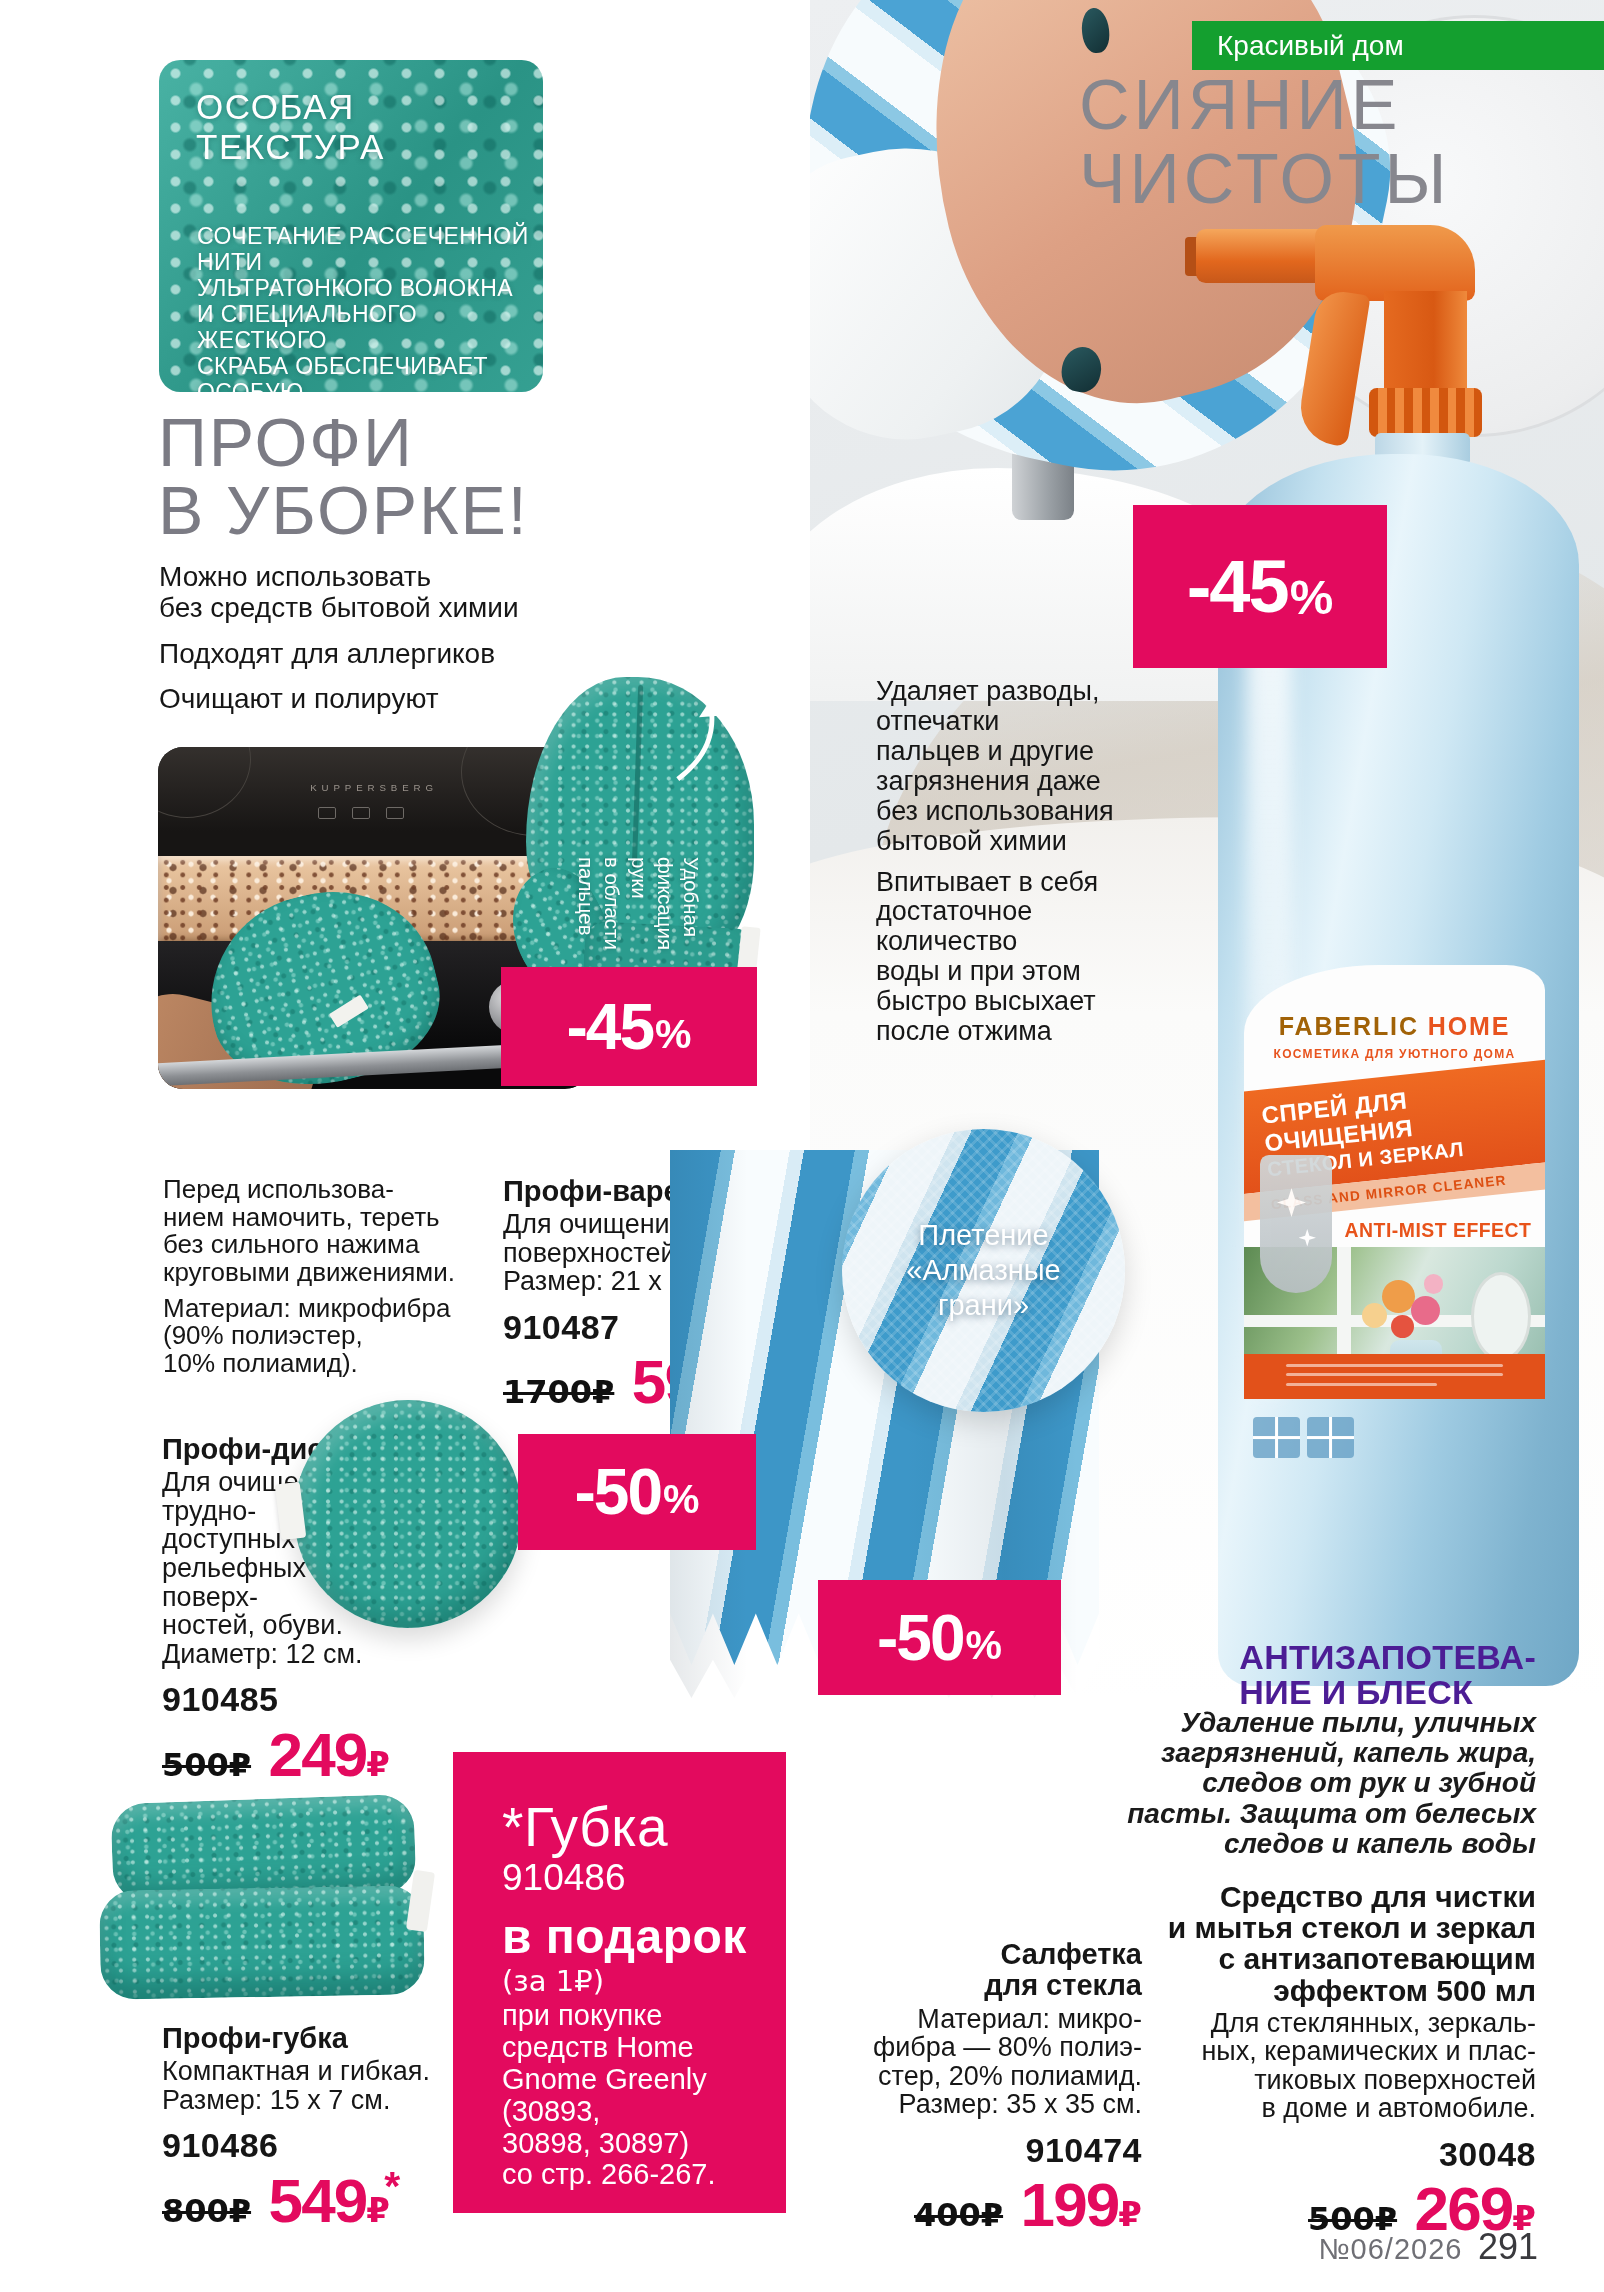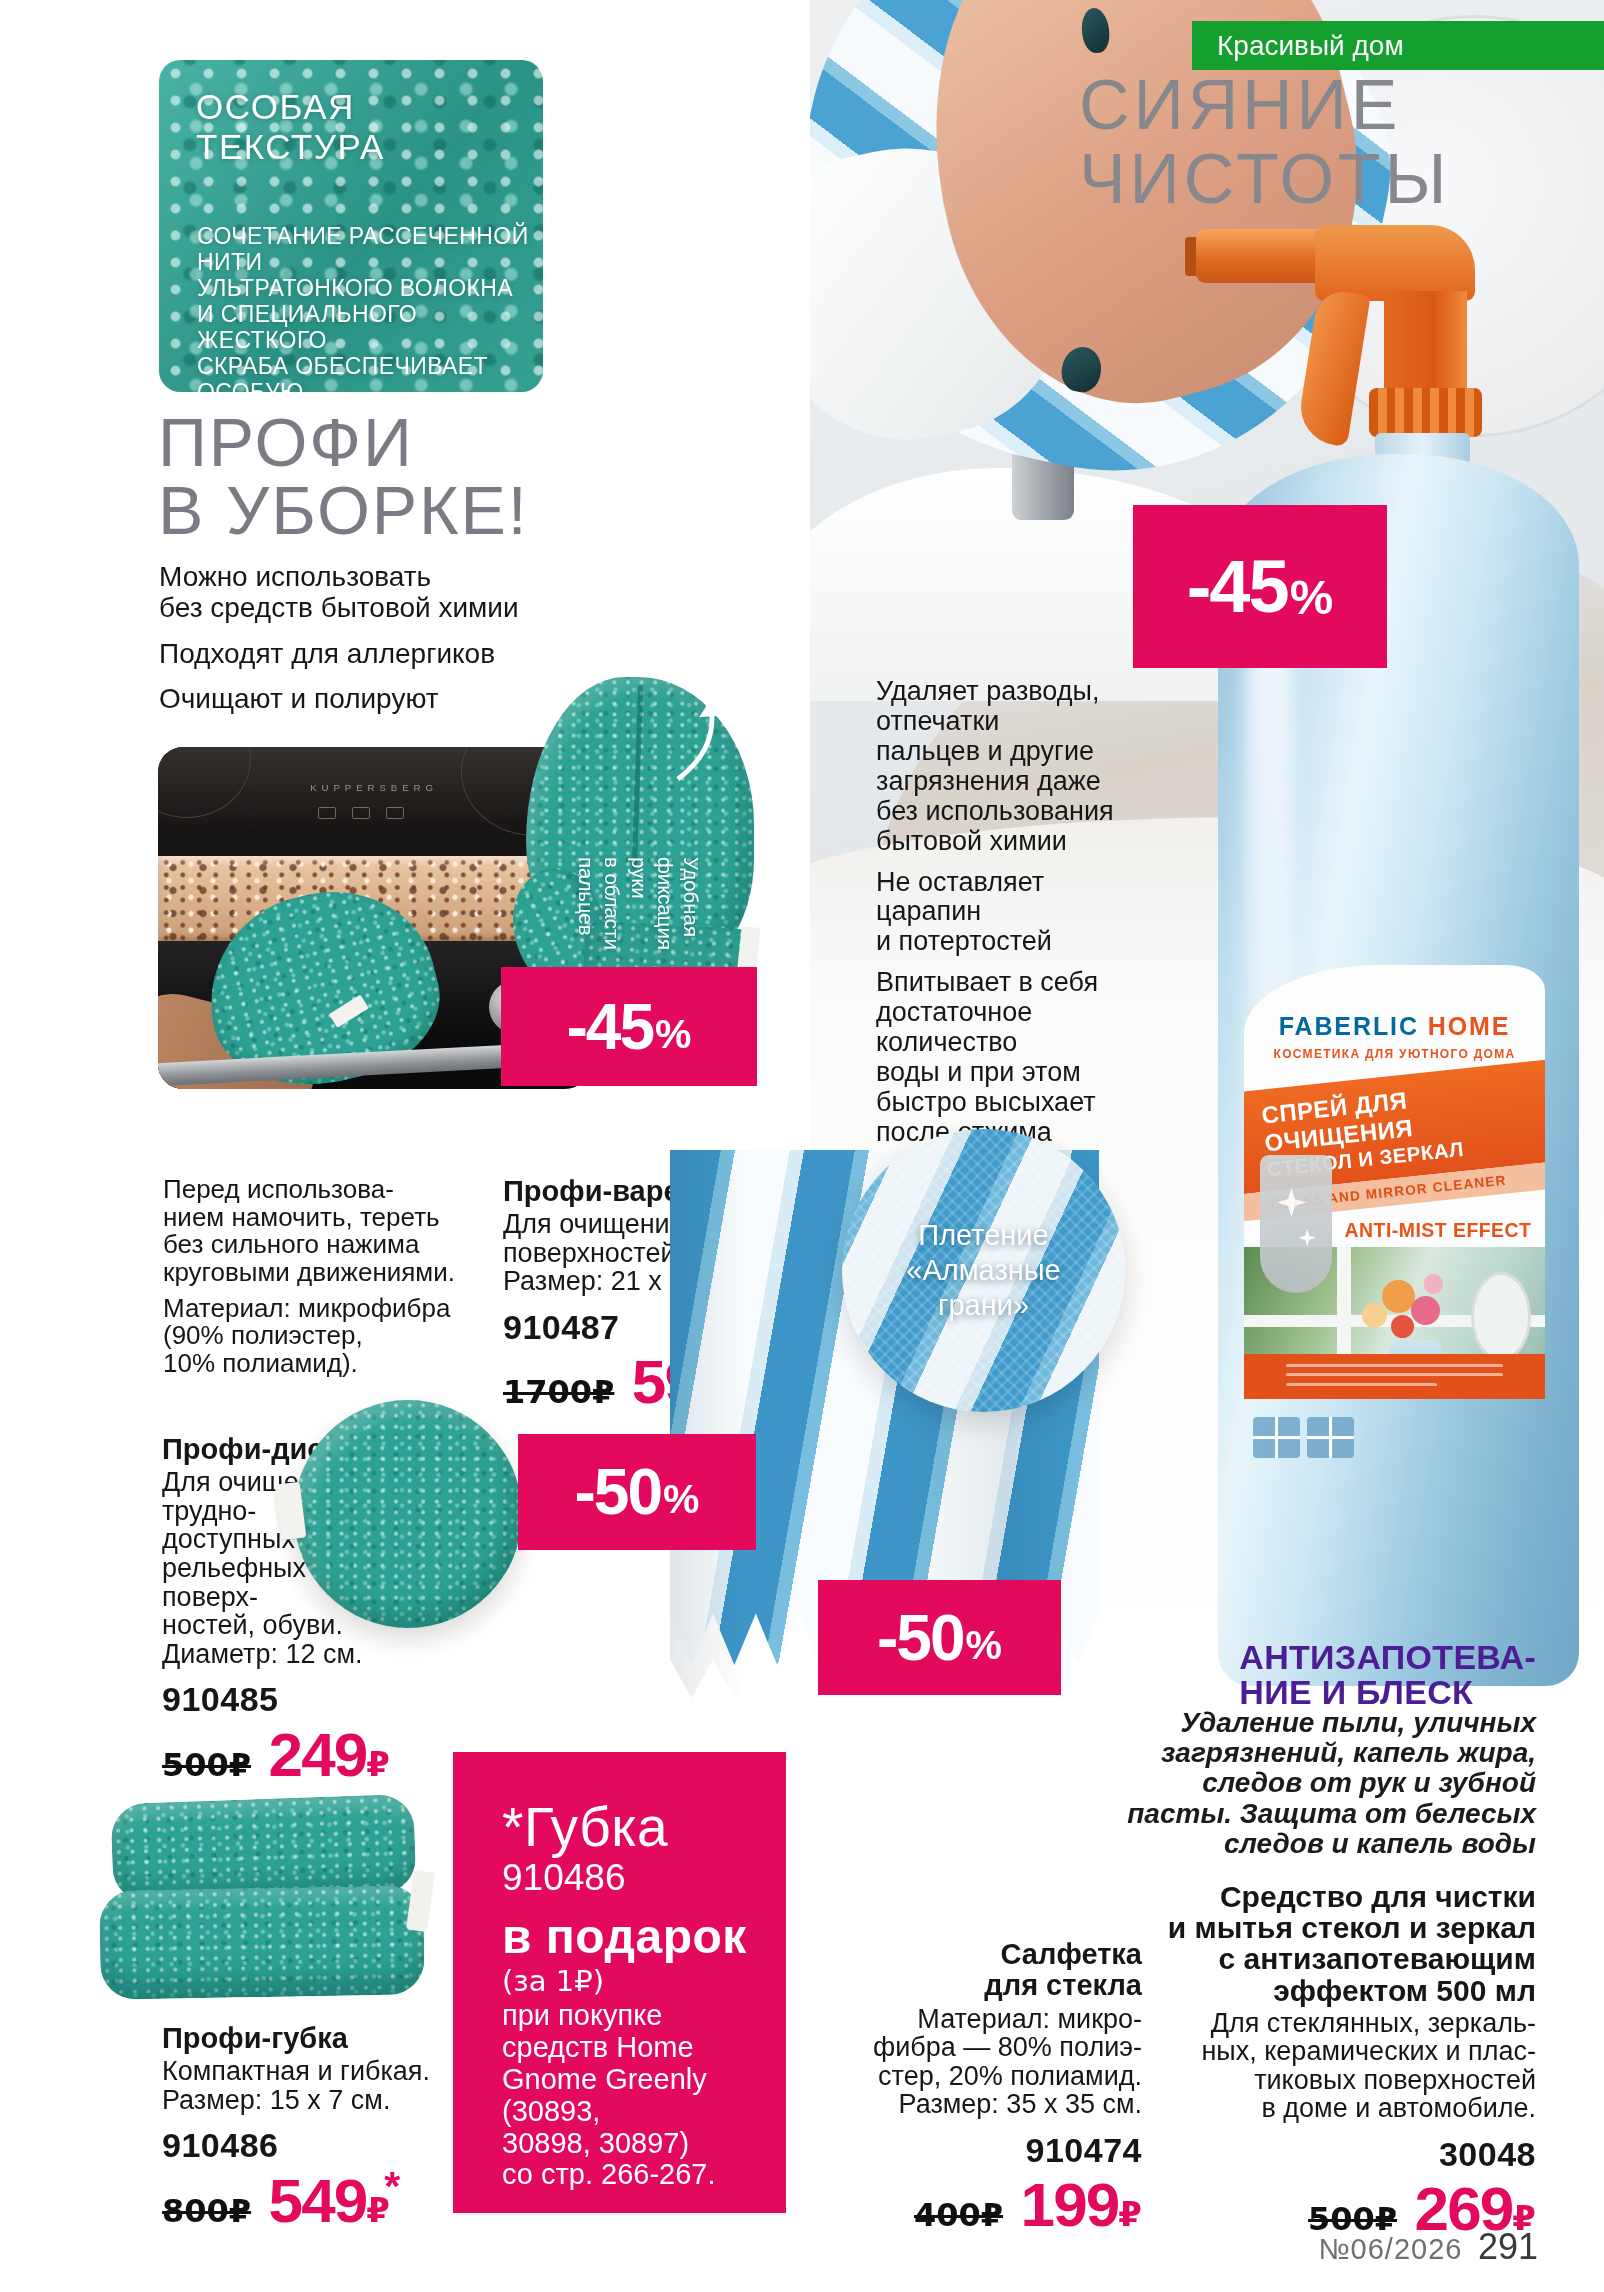--- a/index.html
+++ b/index.html
@@ -193,21 +193,21 @@
   .bot-body{position:absolute;left:408px;top:454px;width:361px;height:1232px;overflow:hidden;
     border-radius:48% 48% 33px 33px/9% 9% 33px 33px;
     background:linear-gradient(100deg,#8fbcd6 0%,#c2e0ef 18%,#e8f5fb 34%,#cfe8f4 48%,#9fcbe2 68%,#7fb3cf 86%,#6fa7c6 100%);}
   .gloss{position:absolute;left:29px;top:97px;width:45px;height:854px;border-radius:39px;
     background:linear-gradient(rgba(255,255,255,.85),rgba(255,255,255,.12));filter:blur(8.7px);}
   .bshadow{position:absolute;left:417px;top:1661px;width:349px;height:27px;
     background:radial-gradient(ellipse,rgba(0,0,0,.12),transparent 70%);}
   .label{position:absolute;left:26px;top:511px;width:301px;height:434px;background:#fdfdfd;overflow:hidden;
     border-top-left-radius:136px 68px;border-top-right-radius:39px 25px;}
   .brandline{margin-top:47px;text-align:center;font-size:25px;font-weight:700;letter-spacing:1.9px;}
-  .brand1{color:#0369a1;}
+  .brand1{color:#a16207;}
   .brand2{color:#e8541f;}
   .tagline{text-align:center;color:#e8541f;font-size:12px;font-weight:700;letter-spacing:1.3px;margin-top:5.8px;}
   .bandwrap{position:relative;width:112%;left:-6%;transform:rotate(-6deg);margin-top:15.5px;}
   .band{background:linear-gradient(#ef6a22,#e2511a);color:#fff;padding:11.6px 0 9.7px 39px;}
   .band-l1{font-size:24px;font-weight:700;letter-spacing:0.5px;}
   .band-l2{font-size:20.4px;font-weight:700;letter-spacing:0.5px;margin-top:1.9px;}
   .enstrip{background:#f3bf9f;color:#dd4f12;font-size:13.6px;font-weight:700;letter-spacing:1.2px;
     padding:5.8px 0 5.8px 39px;}
   .lab-effect{text-align:right;padding-right:13.6px;margin-top:13.6px;color:#e8531a;font-size:19.4px;
     font-weight:700;letter-spacing:0.5px;}
@@ -467,23 +467,20 @@
   <div class="abs shine-title pre">СИЯНИЕ
 ЧИСТОТЫ</div>
 
   <div class="abs features">
     <p class="pre">Удаляет разводы,
 отпечатки
 пальцев и другие
 загрязнения даже
 без использования
 бытовой химии</p>
-    <p class="pre">Не оставляет
-царапин
-и потертостей</p>
     <p class="pre">Впитывает в себя
 достаточное
 количество
 воды и при этом
 быстро высыхает
 после отжима</p>
   </div>
 
   <div class="abs drape">
     <div class="drape-stripes"></div>

